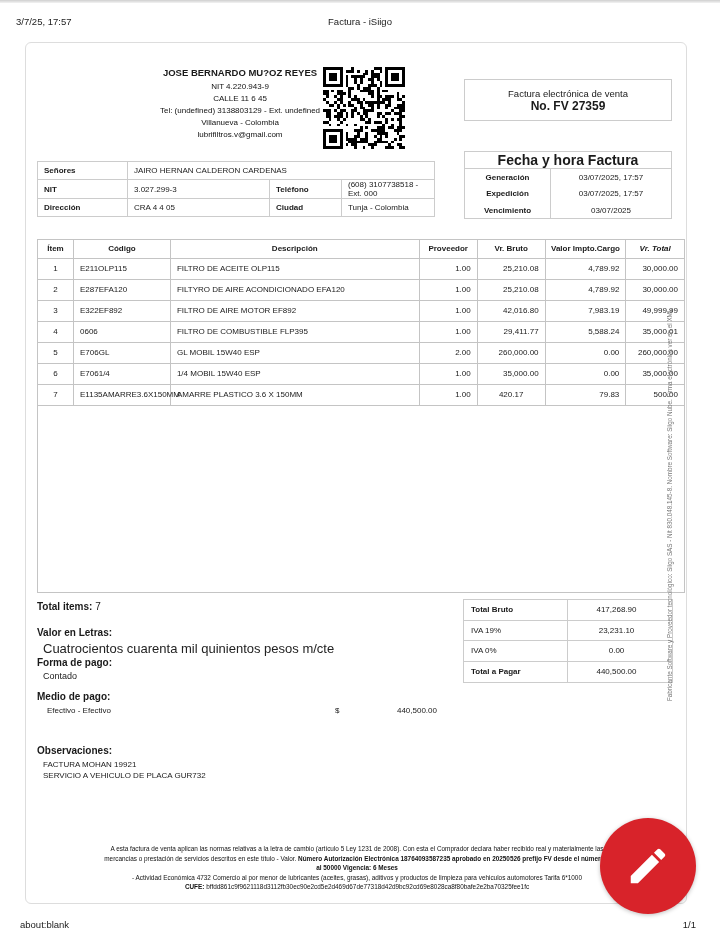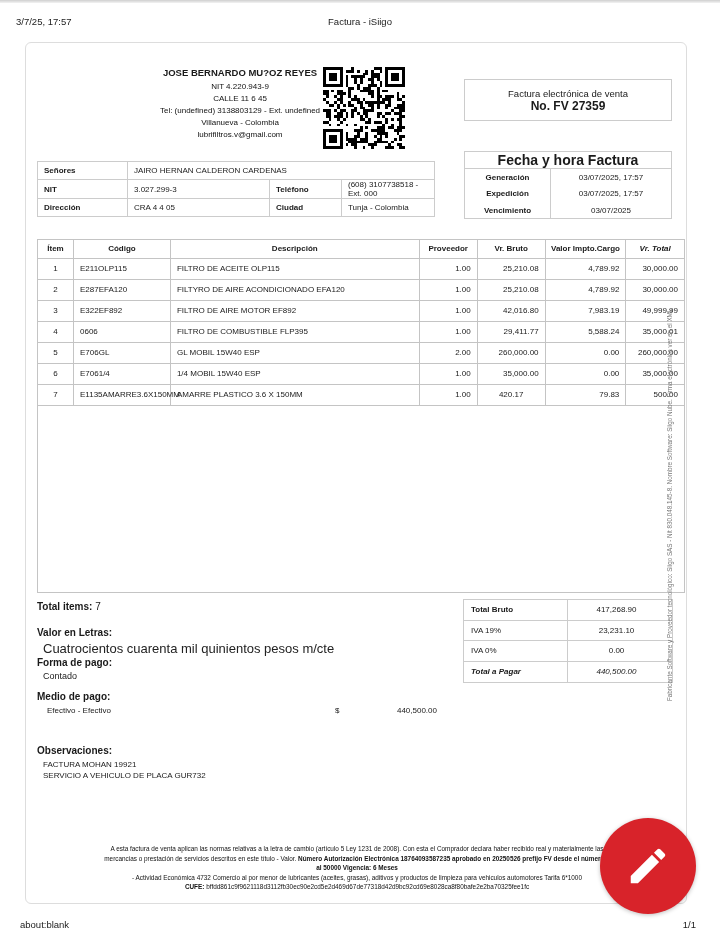--- a/index.html
+++ b/index.html
@@ -67,21 +67,21 @@
   .mp-name { position:absolute; left:0; }
   .mp-cur { position:absolute; left:288px; }
   .mp-val { position:absolute; left:300px; width:90px; text-align:right; }
   .obs-label { position:absolute; left:11px; top:702px; }
   .obs-lines { position:absolute; left:17px; top:716px; font-size:8px; line-height:11px; }
 
   
   .totals { position:absolute; left:437px; top:556px; width:210px; border:1px solid #ccc;
     font-size:8px; }
   .trow { display:flex; height:20.5px; align-items:center; border-bottom:1px solid #ccc; }
-  .trow:last-child { border-bottom:none;font-style:italic; }
+  .trow:last-child { border-bottom:none; }
   .tlabel { width:104px; padding-left:7px; border-right:1px solid #ccc; height:100%;
     display:flex; align-items:center; }
   .tval { flex:1; text-align:center; padding-right:7px; }
   .bold { font-weight:bold; }
 
   
   .legal { position:absolute; left:16px; top:801px; width:630px; text-align:center;
     font-size:6.4px; line-height:9.6px; color:#111; }
   .legal div { white-space:nowrap; overflow:hidden; }
 

